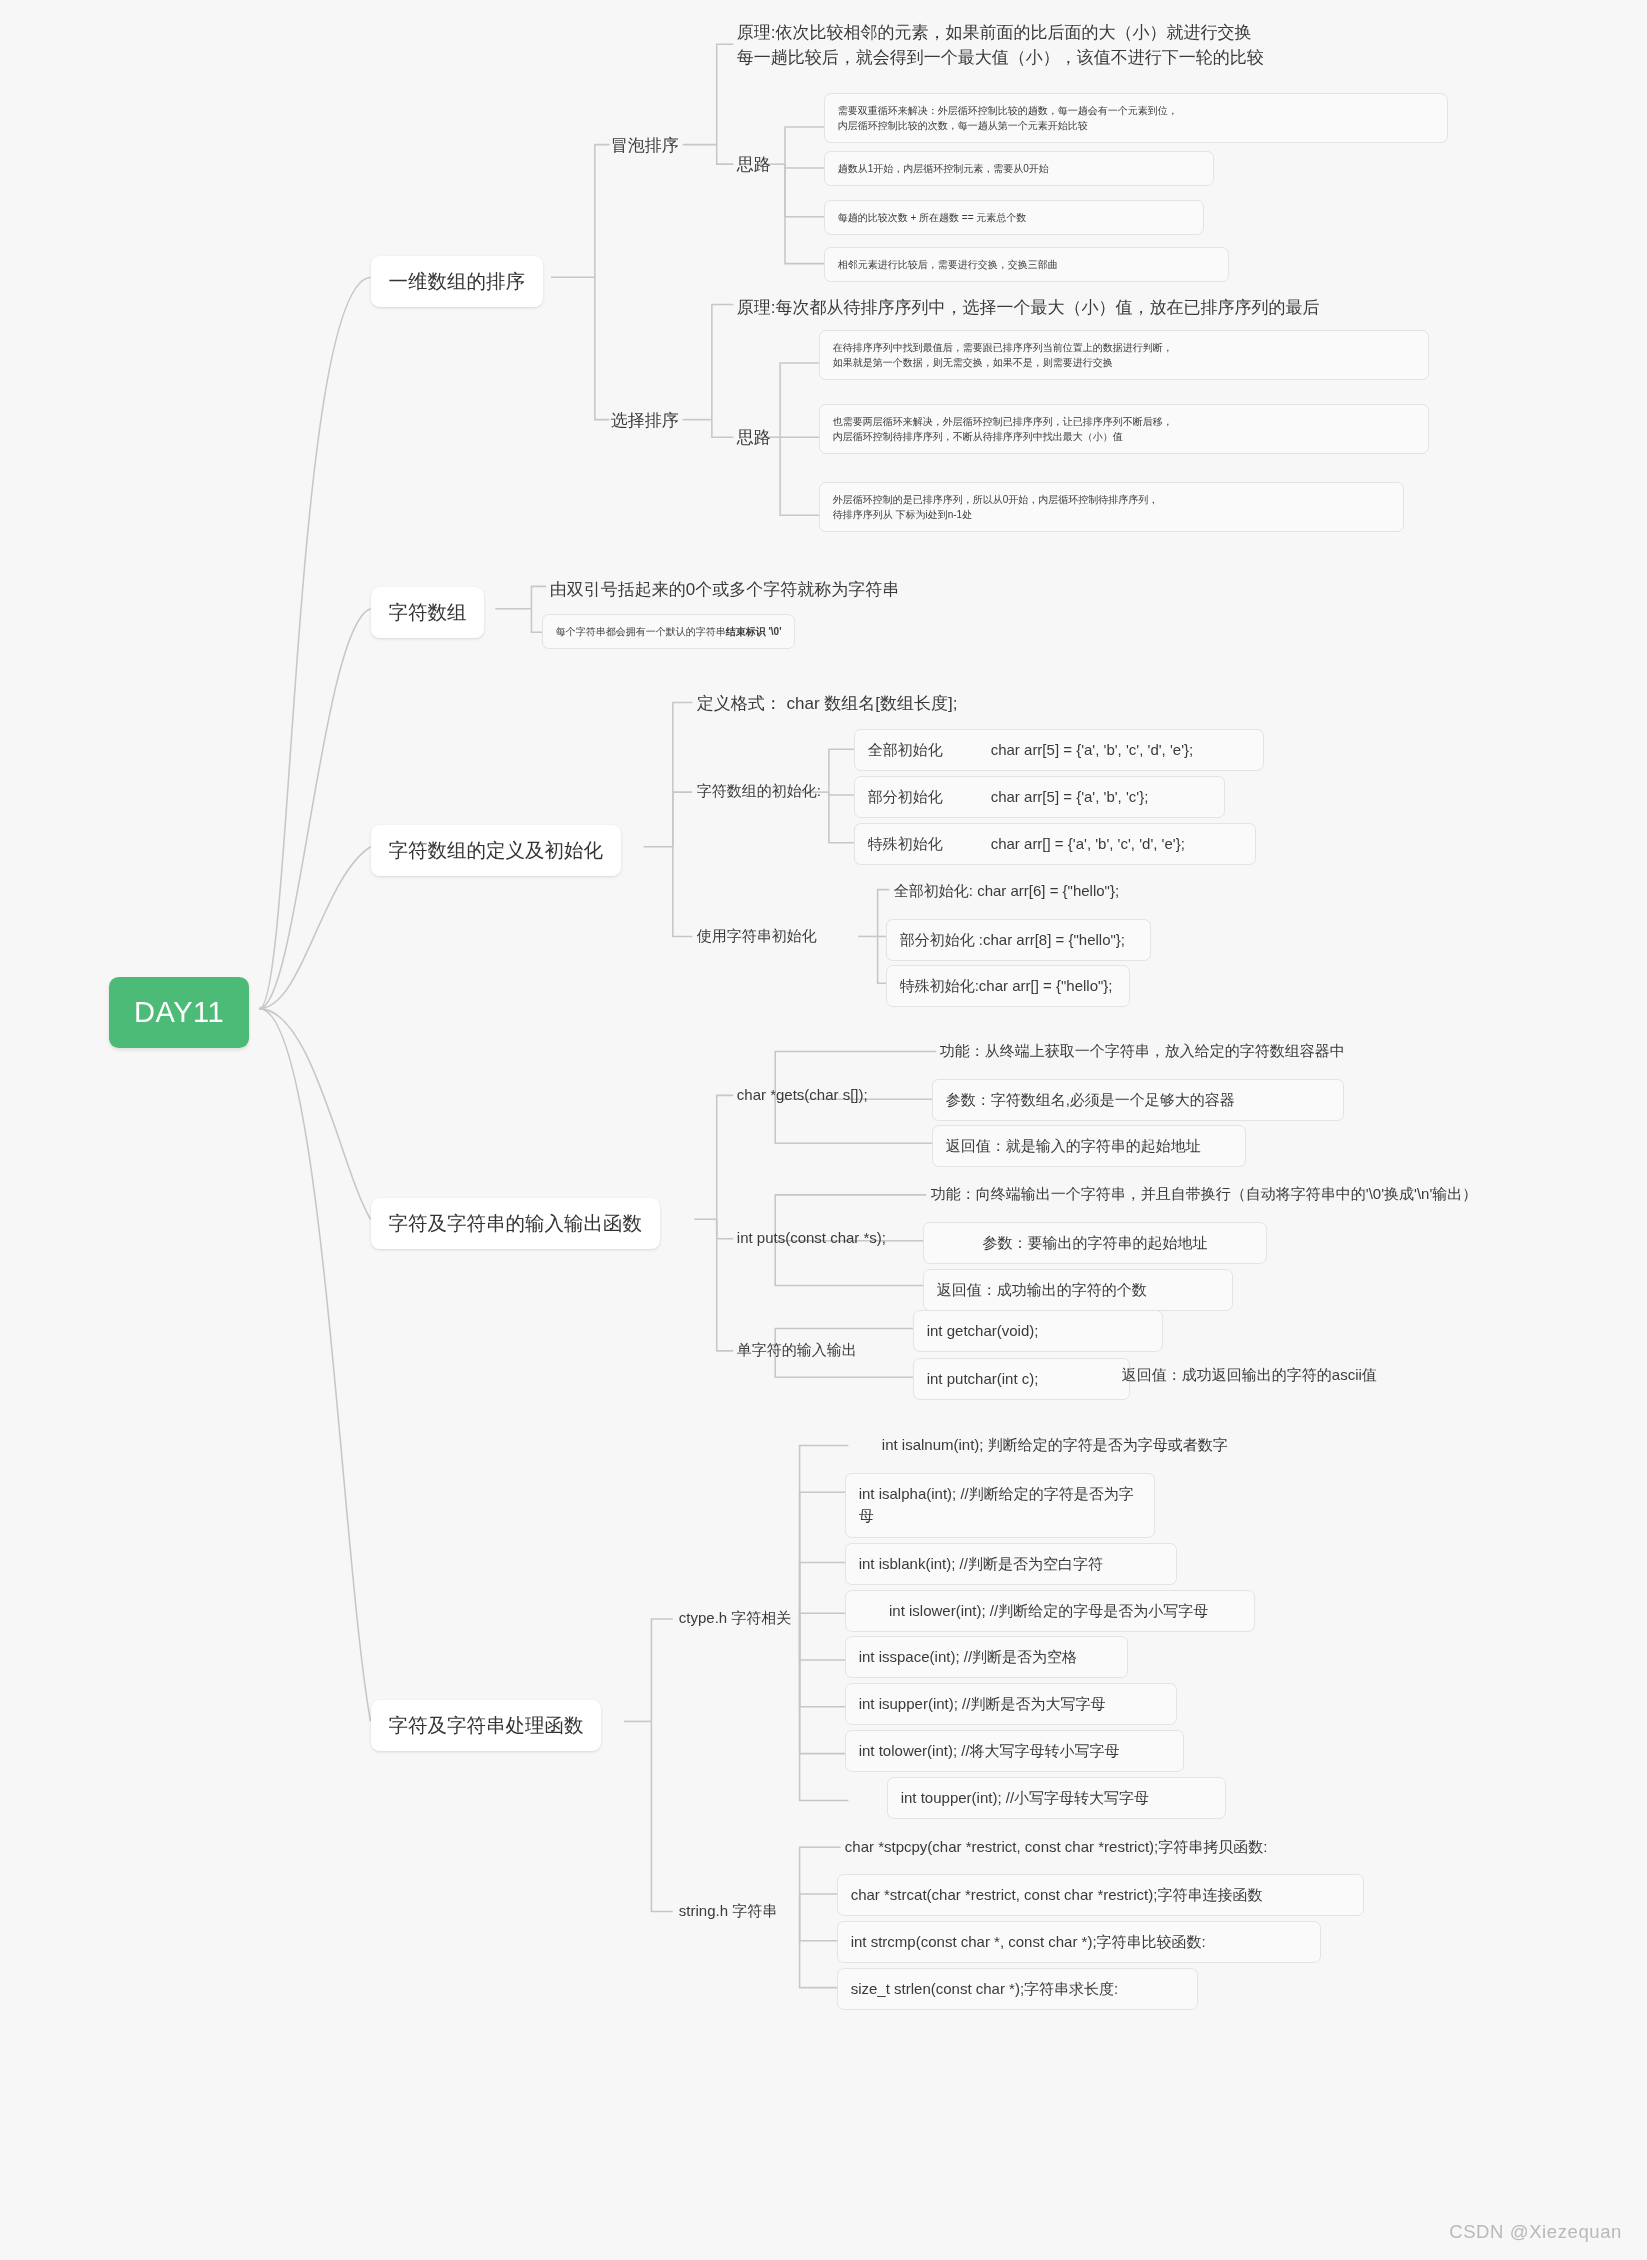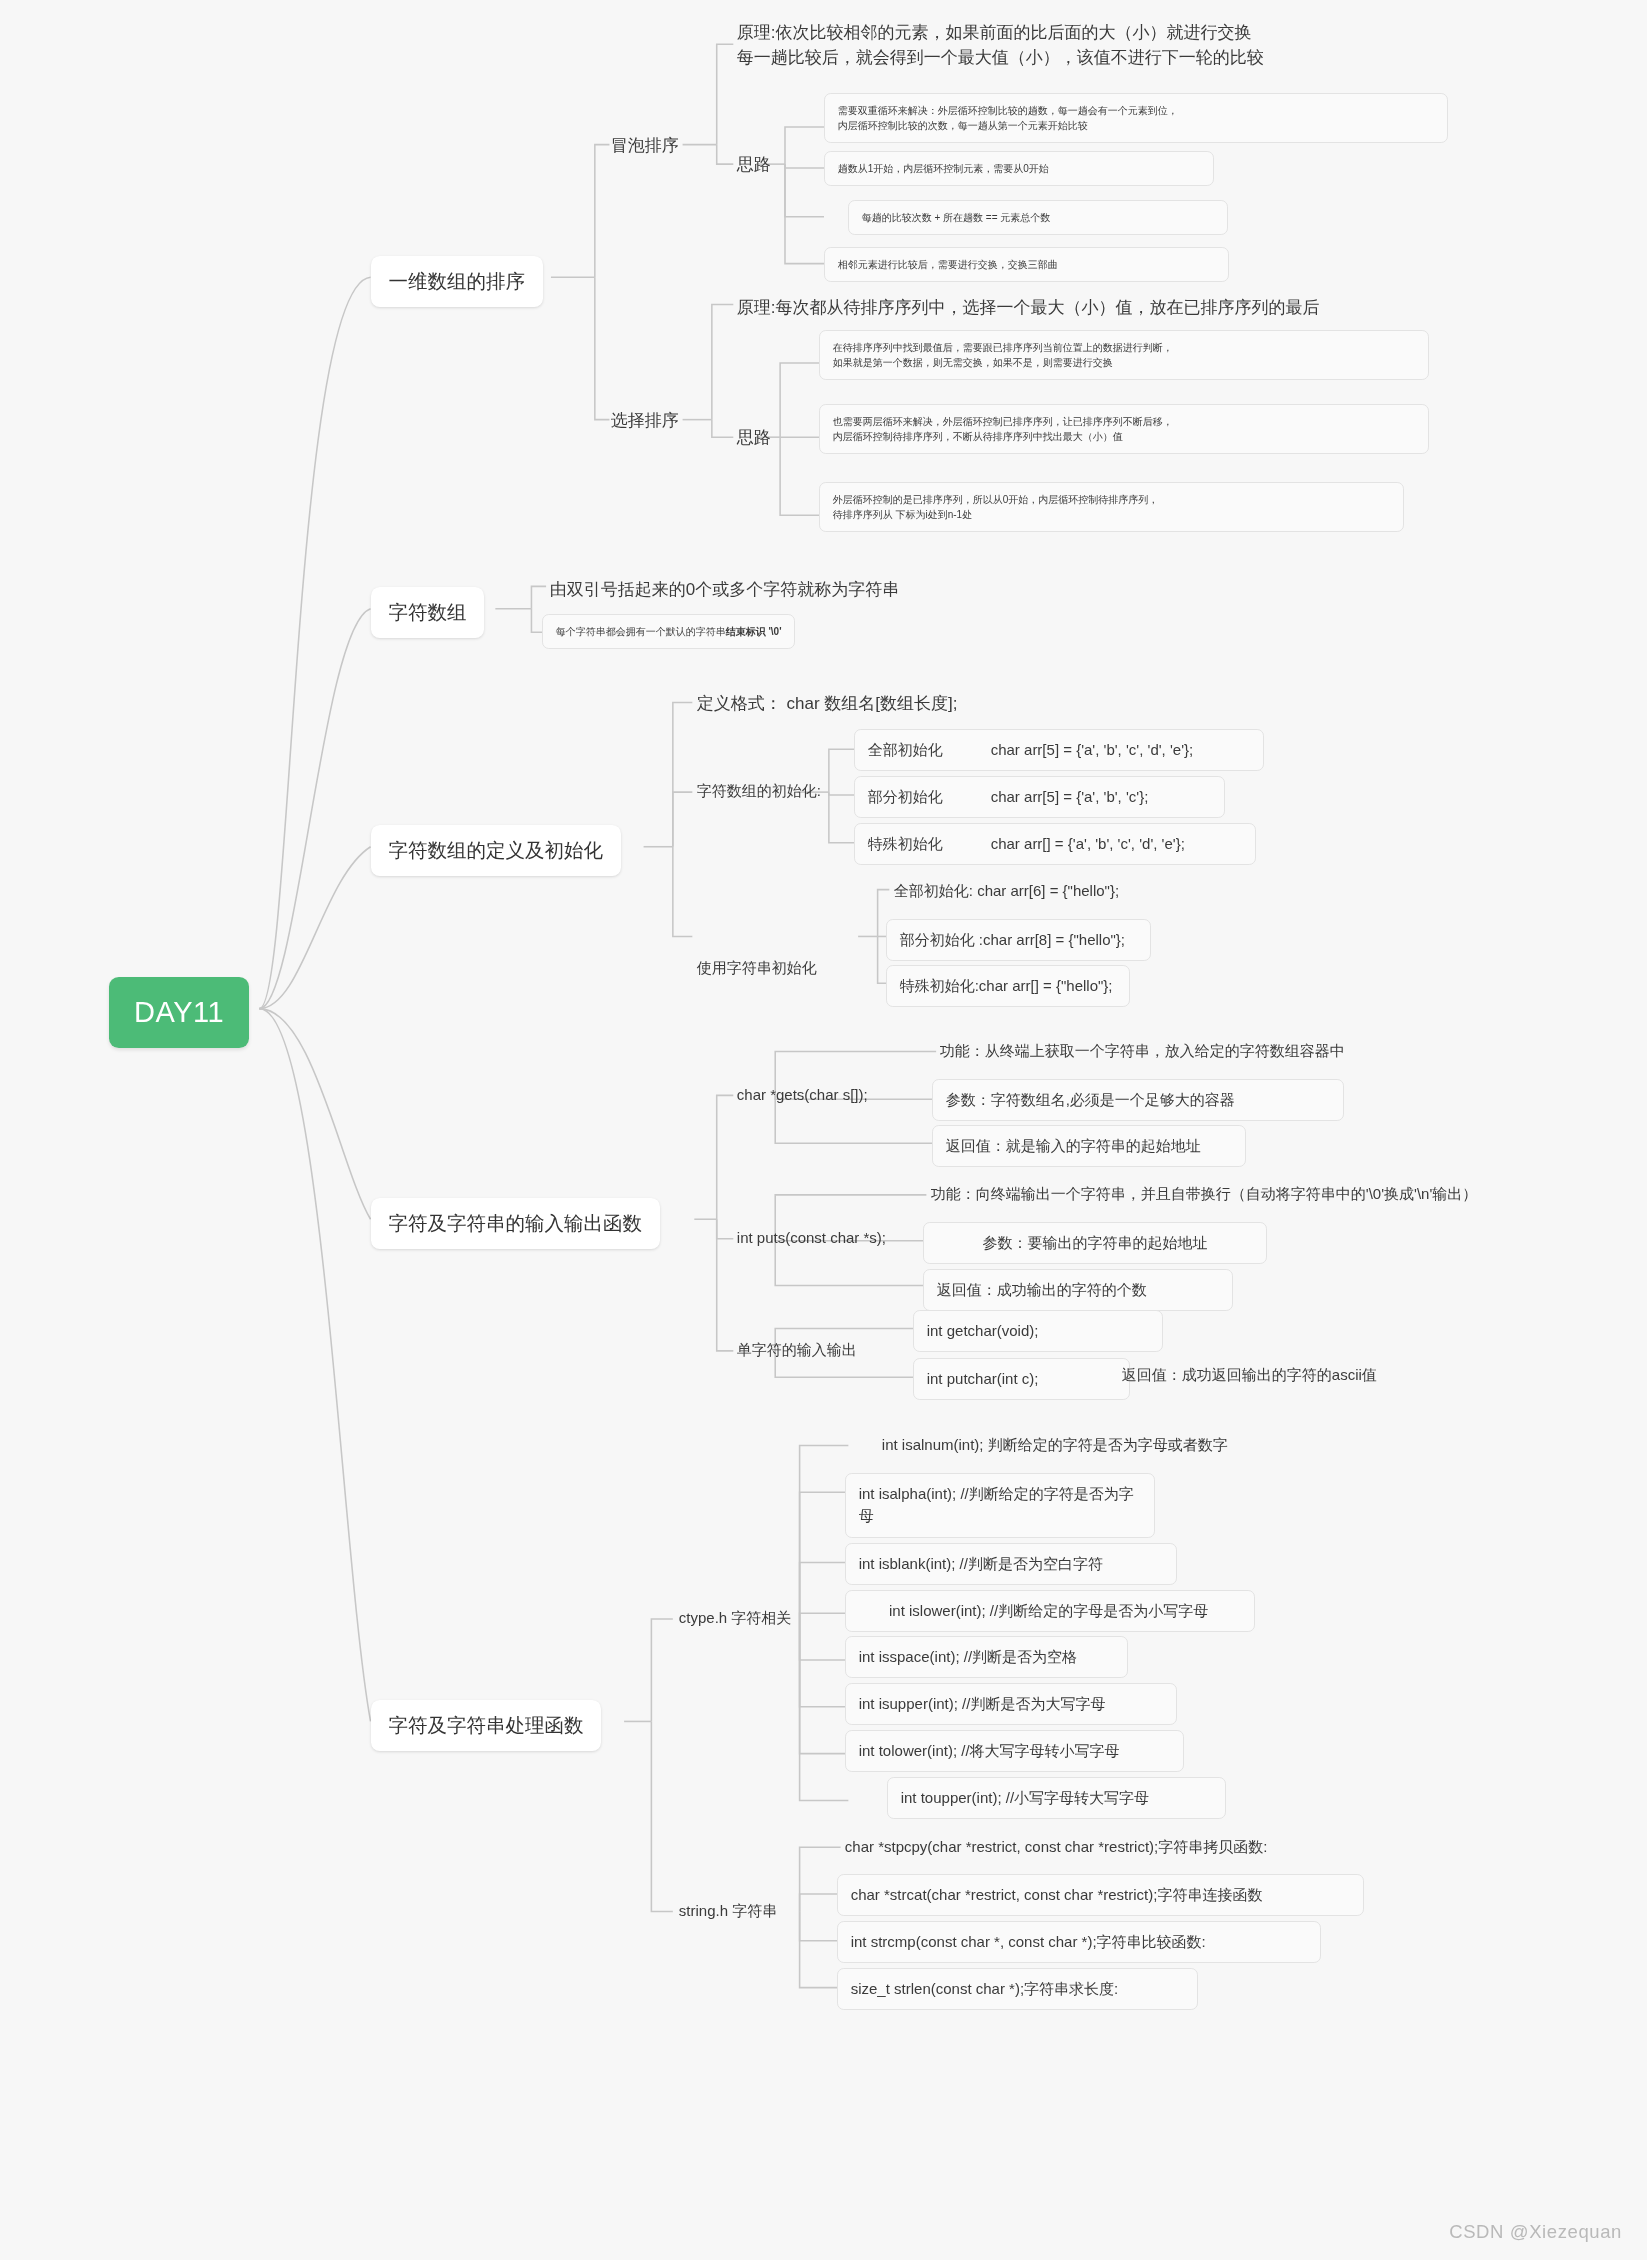--- a/index.html
+++ b/index.html
@@ -176,21 +176,21 @@
   <div class="node n-plain" style="left:603px; top:127px;">冒泡排序</div>
 
   <div class="node n-plain" style="left:729px; top:13.7px; width:585px;">原理:依次比较相邻的元素，如果前面的比后面的大（小）就进行交换
 每一趟比较后，就会得到一个最大值（小），该值不进行下一轮的比较</div>
 
   <div class="node n-plain" style="left:729px; top:146px;">思路</div>
 
   <div class="node n-box" style="left:824px; top:93px; width:624px;">需要双重循环来解决：外层循环控制比较的趟数，每一趟会有一个元素到位，
 内层循环控制比较的次数，每一趟从第一个元素开始比较</div>
   <div class="node n-box" style="left:824px; top:151px; width:390px;">趟数从1开始，内层循环控制元素，需要从0开始</div>
-  <div class="node n-box" style="left:824px; top:200px; width:380px;margin-left:24px;">每趟的比较次数 + 所在趟数 == 元素总个数</div>
+  <div class="node n-box" style="left:824px; top:200px; width:380px;">每趟的比较次数 + 所在趟数 == 元素总个数</div>
   <div class="node n-box" style="left:824px; top:247px; width:405px;">相邻元素进行比较后，需要进行交换，交换三部曲</div>
 
   <div class="node n-plain" style="left:603px; top:402px;">选择排序</div>
 
   <div class="node n-plain" style="left:729px; top:289px; width:644px;">原理:每次都从待排序序列中，选择一个最大（小）值，放在已排序序列的最后</div>
 
   <div class="node n-plain" style="left:729px; top:419px;">思路</div>
 
   <div class="node n-box" style="left:819px; top:330px; width:610px;">在待排序序列中找到最值后，需要跟已排序序列当前位置上的数据进行判断，
 如果就是第一个数据，则无需交换，如果不是，则需要进行交换</div>
@@ -210,21 +210,21 @@
   <div class="node n-plain" style="left:689px; top:685px;">定义格式：  char 数组名[数组长度];</div>
 
   <div class="node n-plain small" style="left:689px; top:774px;">字符数组的初始化:</div>
 
   <div class="node n-box small" style="left:854px; top:729px; width:410px;"><span style="display:inline-block;width:123px;">全部初始化</span><span>char arr[5] = {'a', 'b', 'c', 'd', 'e'};</span></div>
 
   <div class="node n-box small" style="left:854px; top:776px; width:371px;"><span style="display:inline-block;width:123px;">部分初始化</span><span>char arr[5] = {'a', 'b', 'c'};</span></div>
 
   <div class="node n-box small" style="left:854px; top:823px; width:402px;"><span style="display:inline-block;width:123px;">特殊初始化</span><span>char arr[] = {'a', 'b', 'c', 'd', 'e'};</span></div>
 
-  <div class="node n-plain small" style="left:689px; top:919px;margin-top:32px;">使用字符串初始化</div>
+  <div class="node n-plain small" style="left:689px; top:919px;">使用字符串初始化</div>
 
   <div class="node n-plain small" style="left:886px; top:874px;">全部初始化: char arr[6] = {"hello"};</div>
   <div class="node n-box small" style="left:886px; top:919px; width:265px;">部分初始化 :char arr[8] = {"hello"};</div>
   <div class="node n-box small" style="left:886px; top:965px; width:244px;">特殊初始化:char arr[] = {"hello"};</div>
 
   <div class="node n-l1" style="left:371px; top:1198px;">字符及字符串的输入输出函数</div>
 
   <div class="node n-plain small" style="left:729px; top:1078px;">char *gets(char s[]);</div>
   <div class="node n-plain small" style="left:932px; top:1034px;">功能：从终端上获取一个字符串，放入给定的字符数组容器中</div>
   <div class="node n-box small" style="left:932px; top:1079px; width:412px;">参数：字符数组名,必须是一个足够大的容器</div>

